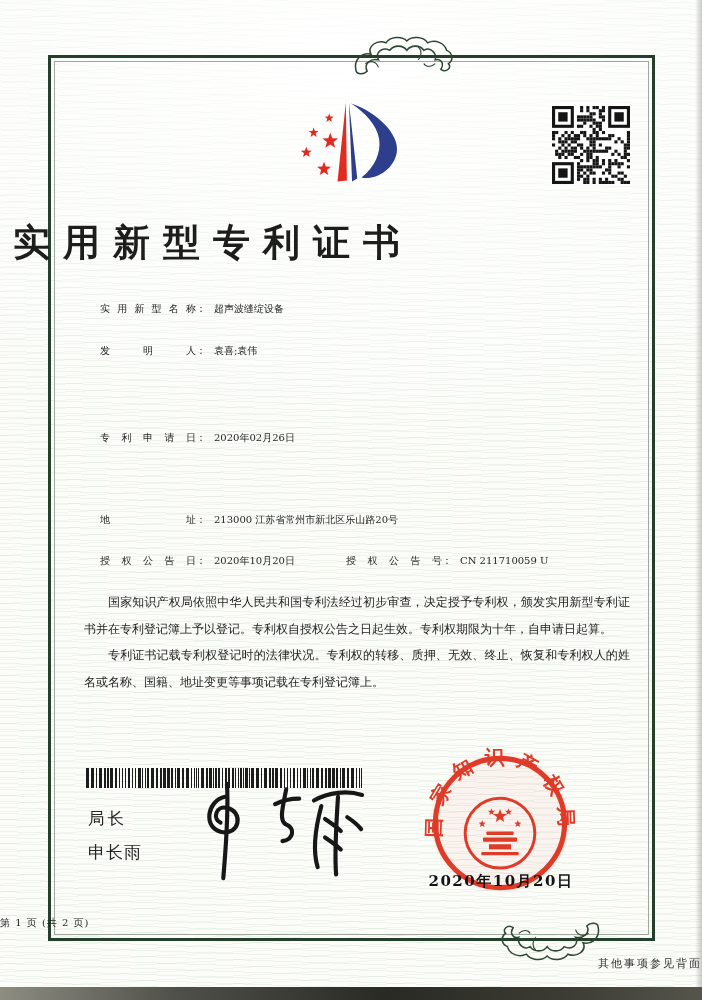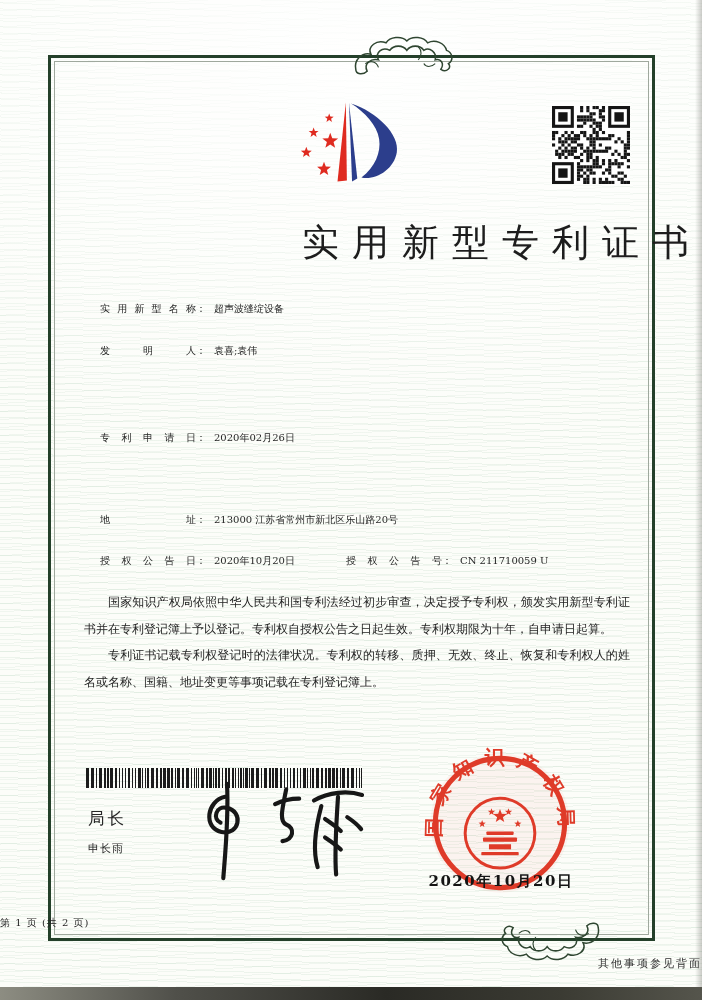--- a/index.html
+++ b/index.html
@@ -11,32 +11,32 @@
       repeating-linear-gradient(2deg, rgba(132,182,146,.13) 0 1px, rgba(255,255,255,0) 1px 6px),
       repeating-linear-gradient(-3deg, rgba(120,172,136,.09) 0 1px, rgba(255,255,255,0) 1px 8px),
       #fcfdf9;
   }
   .frame-outer{position:absolute;left:48px;top:55px;width:607px;height:886px;
     border:3px solid #24402a;box-sizing:border-box;}
   .frame-inner{position:absolute;left:3px;top:3px;right:3px;bottom:3px;
     border:1px solid #9fa89d;}
   .abs{position:absolute;}
   .cert-no{left:74px;top:100px;font-size:16px;letter-spacing:2px;color:#2b2b2b;}
-  .title{left:0;right:0;top:218px;text-align:right;font-size:37px;font-weight:normal;
+  .title{left:0;right:0;top:218px;text-align:left;font-size:37px;font-weight:bold;
     letter-spacing:13px;color:#1d1d1d;text-indent:13px;}
   .row{left:100px;font-size:10px;color:#262626;white-space:nowrap;}
   .flabel{display:inline-block;width:96px;text-align:justify;text-align-last:justify;
     vertical-align:bottom;}
   .colon{margin-right:8px;}
   .pair2{position:absolute;left:246px;top:0;white-space:nowrap;}
   .paras{left:84px;top:589px;width:546px;font-size:12px;line-height:26.5px;
     text-align:justify;color:#242424;}
   .paras p{margin:0;text-indent:2em;}
   .sig-title{left:88px;top:808px;font-size:16.5px;letter-spacing:3px;}
-  .sig-name{left:88px;top:841px;font-size:11px;letter-spacing:1px;}
+  .sig-name{left:88px;top:841px;font-size:17px;letter-spacing:1px;}
   .page-info{left:0;right:0;top:916px;font-size:10px;letter-spacing:1px;}
   .back-note{left:0;right:0;top:956px;text-align:right;font-size:11px;letter-spacing:2px;color:#2e2e2e;}
   .seal-date{left:428px;top:872px;width:146px;text-align:center;font-size:15px;
     letter-spacing:1.5px;color:#141414;font-weight:bold;}
   .flourish{position:absolute;width:104px;height:44px;}
   .fl-top{left:352px;top:35px;}
   .fl-bottom{left:498px;top:918px;transform:rotate(180deg);}
   .scan-strip{position:absolute;left:0;bottom:0;width:702px;height:13px;
     background:linear-gradient(90deg,#8d8d82,#50504a 25%,#2a2a25 55%,#3b3b33 80%,#55554c);}
   .edge-shadow{position:absolute;right:0;top:0;width:7px;height:1000px;

